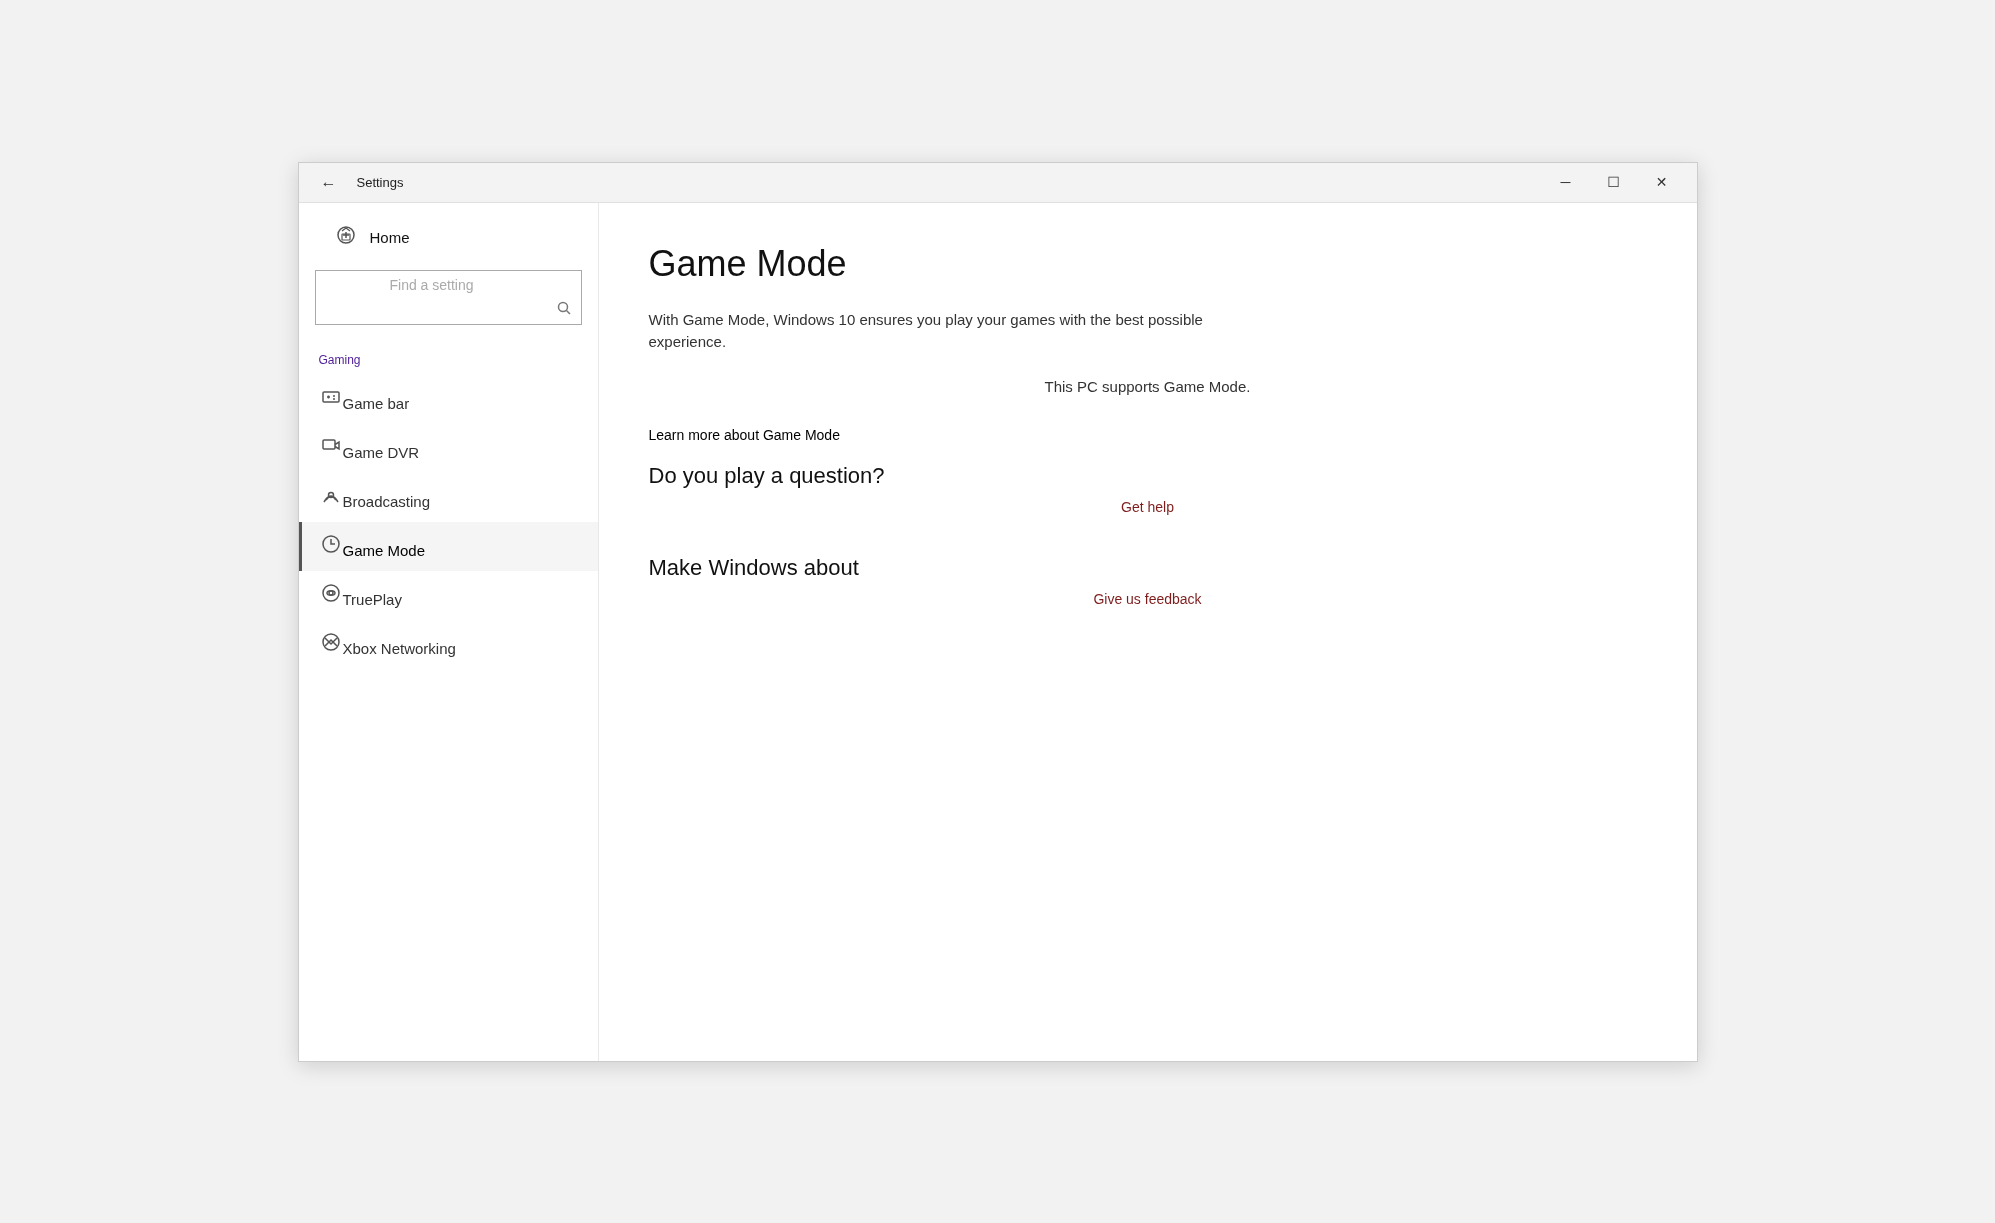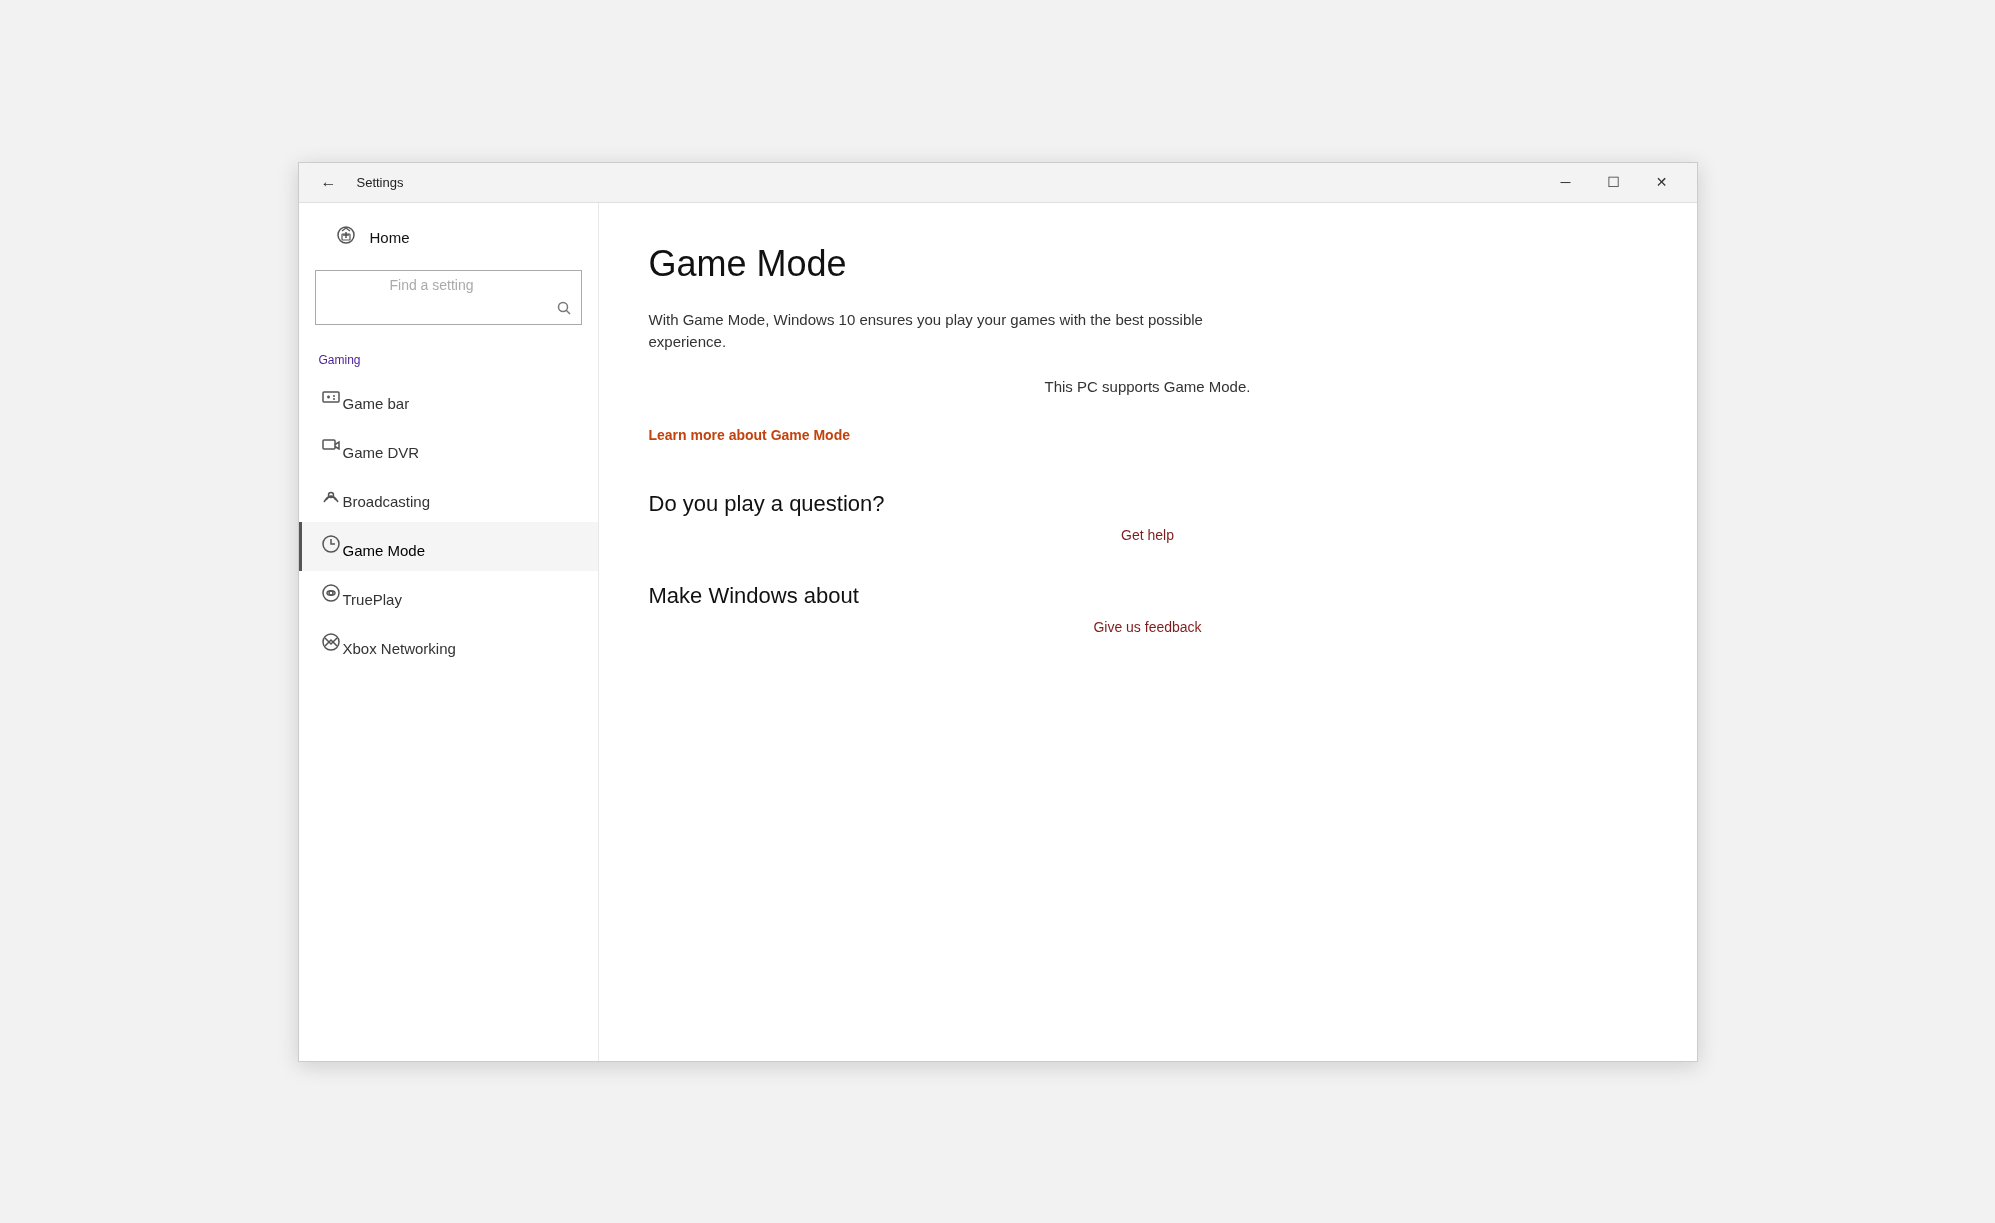--- a/index.html
+++ b/index.html
@@ -208,25 +208,24 @@
 
     .support-text {
       font-size: 15px;
       color: #333;
       margin-bottom: 32px;
       text-align: center;
     }
 
     .link-text {
       font-size: 14px;
-      color: #c2410c;
-      cursor: pointer;
-      margin-bottom: 48px;
+      color: #000000;
+      cursor: pointer;
+      margin-bottom: 20px;
       display: block;
-      font-weight: bold;
     }
 
     .help-section-title {
       font-size: 22px;
       font-weight: 400;
       color: #111;
       margin-bottom: 10px;
     }
 
     .help-link {

